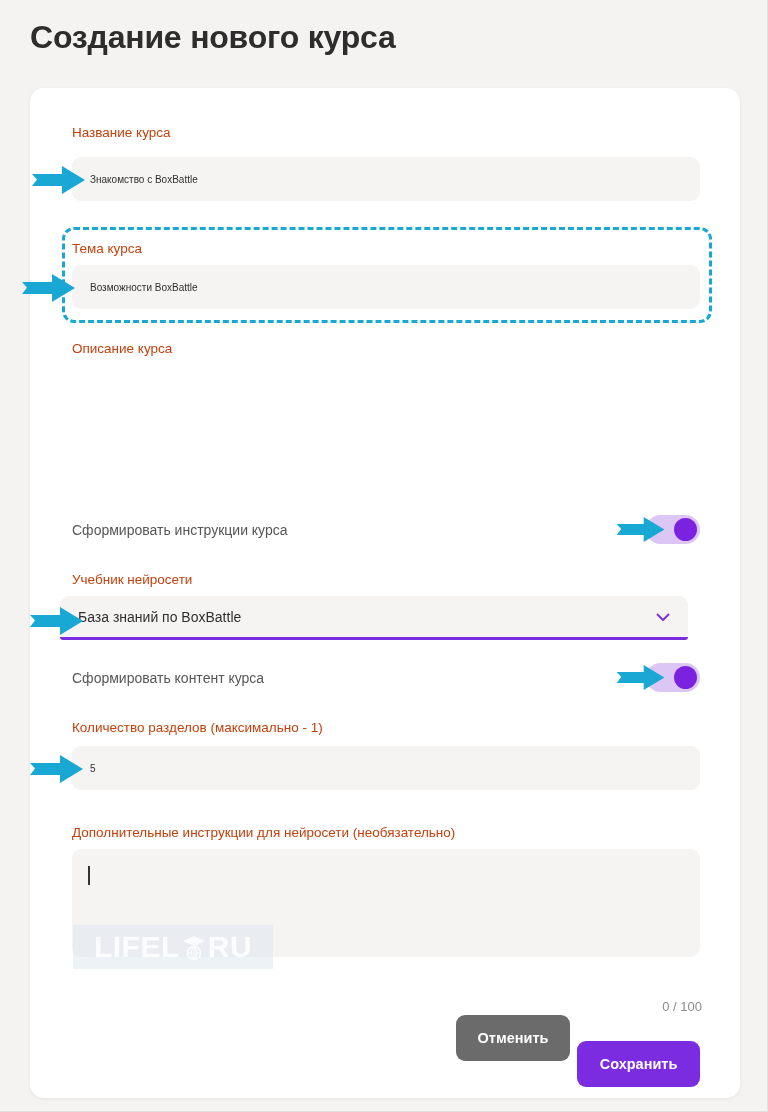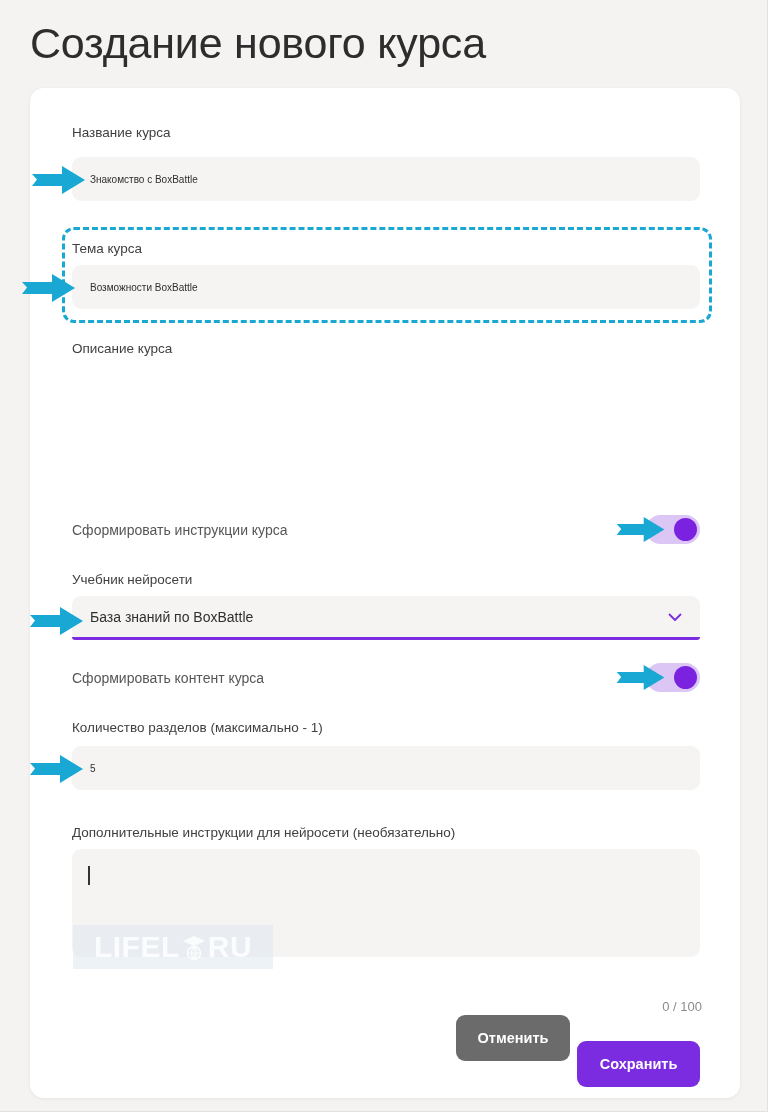--- a/index.html
+++ b/index.html
@@ -16,22 +16,22 @@
     position: relative;
     box-sizing: border-box;
     border-right: 1px solid #e3e1de;
     border-bottom: 1px solid #e3e1de;
   }
 
   .page-title {
     position: absolute;
     left: 30px;
     top: 19px;
-    font-size: 43px;
-    font-weight: normal;
+    font-size: 32px;
+    font-weight: bold;
     color: #2d2d2d;
     letter-spacing: -0.2px;
     white-space: nowrap;
   }
 
   .card {
     position: absolute;
     left: 30px;
     top: 88px;
     width: 710px;
@@ -39,21 +39,21 @@
     background: #ffffff;
     border-radius: 14px;
     box-shadow: 0 1px 4px rgba(0,0,0,0.06);
     box-sizing: border-box;
     overflow: hidden;
   }
 
   .field-label {
     position: absolute;
     font-size: 13.5px;
-    color: #404040;
+    color: #c2410c;
     white-space: nowrap;
   }
 
   .input-box {
     position: absolute;
     left: 72px;
     width: 628px;
     height: 44px;
     background: #f5f4f2;
     border-radius: 9px;
@@ -213,21 +213,21 @@
   <div class="input-box" style="left:42px; top:177px;">Возможности BoxBattle</div>
 
   <div class="field-label" style="left:42px; top:253px;">Описание курса</div>
 
   <div class="toggle-label" style="left:42px; top:434px;">Сформировать инструкции курса</div>
   <div class="toggle" style="left:616px; top:427px;">
     <div class="knob"></div>
   </div>
 
   <div class="field-label" style="left:42px; top:484px;">Учебник нейросети</div>
-  <div class="select-box" style="left:42px; top:508px;">
+  <div class="select-box" style="left:30px; top:508px;">
     <span>База знаний по BoxBattle</span>
     <span class="select-chevron">
       <svg viewBox="0 0 18 18" fill="none" xmlns="http://www.w3.org/2000/svg">
         <path d="M3.5 6.5 L9 12 L14.5 6.5" stroke="#7b2ce0" stroke-width="1.8" stroke-linecap="round" stroke-linejoin="round"></path>
       </svg>
     </span>
   </div>
 
   <div class="toggle-label" style="left:42px; top:582px;">Сформировать контент курса</div>
   <div class="toggle" style="left:616px; top:575px;">

